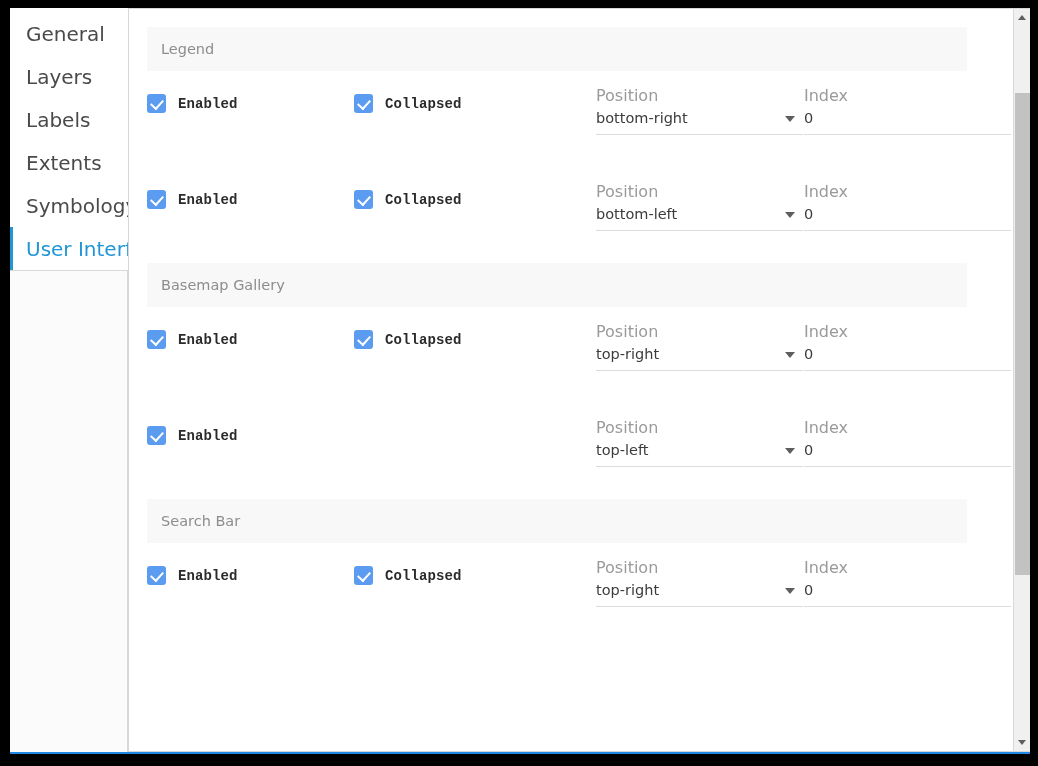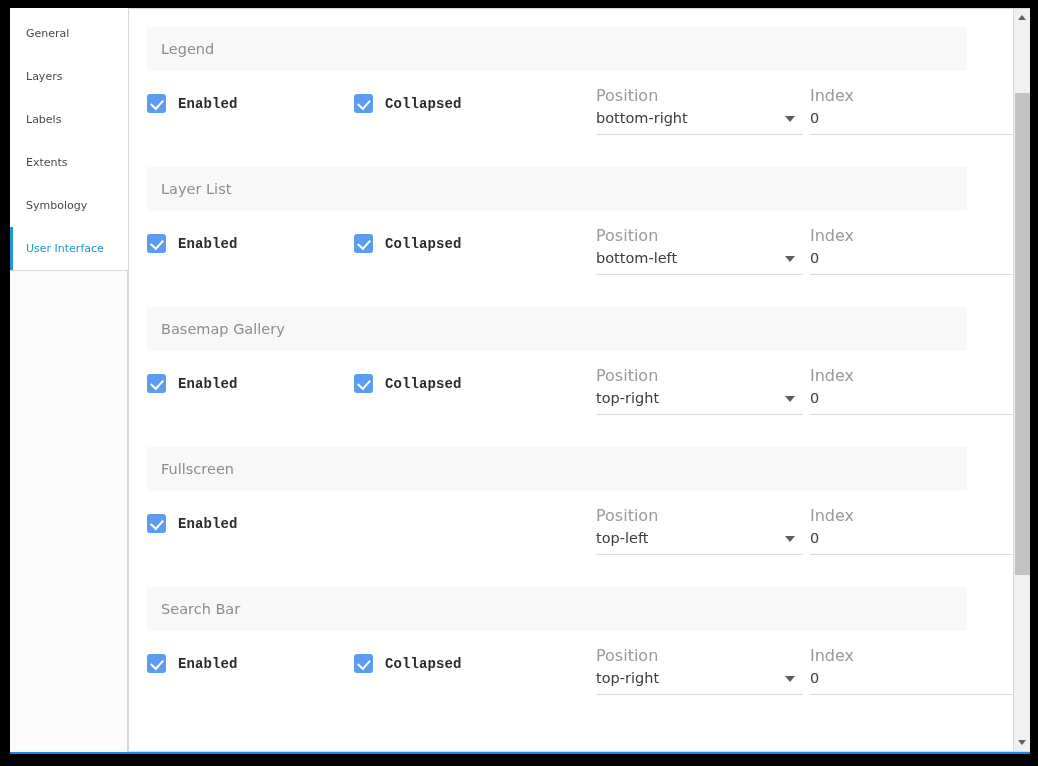--- a/index.html
+++ b/index.html
@@ -40,21 +40,21 @@
     padding-top: 4px;
     display: flex;
     flex-direction: column;
   }
 
   .tab-item {
     height: 43px;
     display: flex;
     align-items: center;
     padding-left: 13px;
-    font-size: 11px;
+    font-size: 20px;
     color: #4a4a4a;
     background: #ffffff;
     border-left: 3px solid transparent;
     white-space: nowrap;
     cursor: pointer;
   }
 
   .tab-item.active {
     color: #2196d6;
     border-left: 3px solid #2196d6;
@@ -151,21 +151,21 @@
     letter-spacing: 0.1px;
   }
 
   
   .field {
     position: relative;
     padding-top: 2px;
   }
 
   .field-position { width: 207px; flex: 0 0 207px; margin-left: 0; }
-  .field-index { width: 207px; flex: 0 0 207px; margin-left: 7px; }
+  .field-index { width: 207px; flex: 0 0 207px; margin-left: 1px; }
 
   .field-label {
     font-size: 16px;
     color: #9a9a9a;
     line-height: 14px;
     margin-bottom: 5px;
   }
 
   .field-control {
     position: relative;
@@ -303,23 +303,20 @@
                 </div>
                 <div class="field field-index">
                   <div class="field-label">Index</div>
                   <div class="field-control">
                     <span class="field-value">0</span>
                   </div>
                 </div>
               </div>
             </div>
             <div class="section">
-              <div class="section-header">
-                <span>Layer List</span>
-              </div>
               <div class="section-body">
                 <div class="check-col">
                   <span class="cb"></span>
                   <span class="cb-label">Enabled</span>
                 </div>
                 <div class="check-col">
                   <span class="cb"></span>
                   <span class="cb-label">Collapsed</span>
                 </div>
                 <div class="spacer-col"></div>
@@ -361,23 +358,20 @@
                 </div>
                 <div class="field field-index">
                   <div class="field-label">Index</div>
                   <div class="field-control">
                     <span class="field-value">0</span>
                   </div>
                 </div>
               </div>
             </div>
             <div class="section">
-              <div class="section-header">
-                <span>Fullscreen</span>
-              </div>
               <div class="section-body">
                 <div class="check-col">
                   <span class="cb"></span>
                   <span class="cb-label">Enabled</span>
                 </div>
                 <div class="check-col"></div>
                 <div class="spacer-col"></div>
                 <div class="field field-position">
                   <div class="field-label">Position</div>
                   <div class="field-control">

